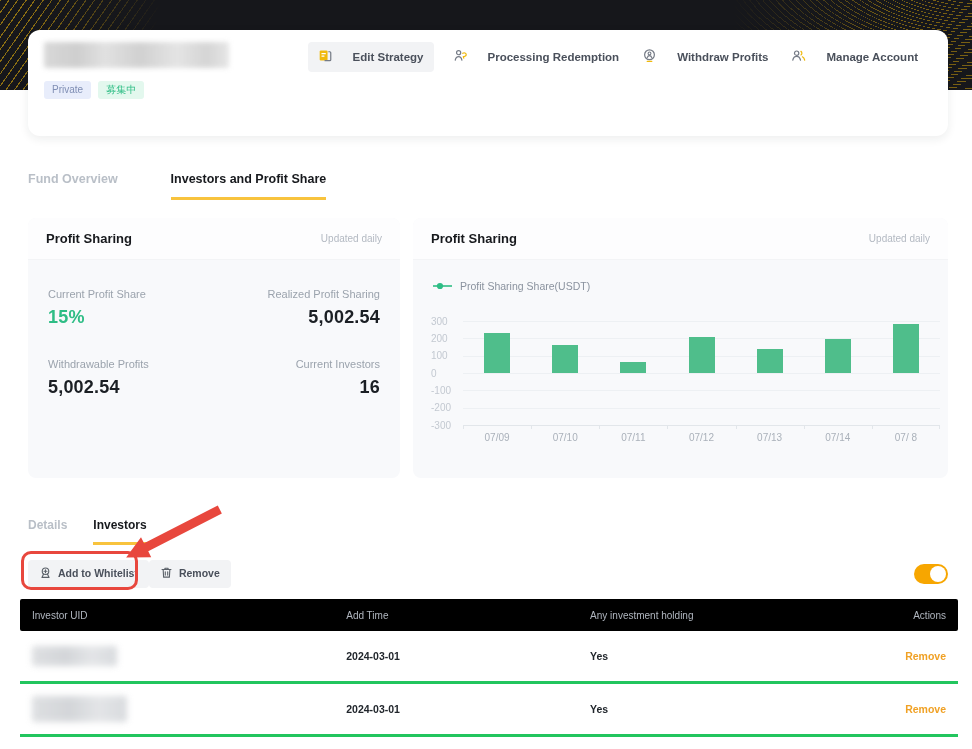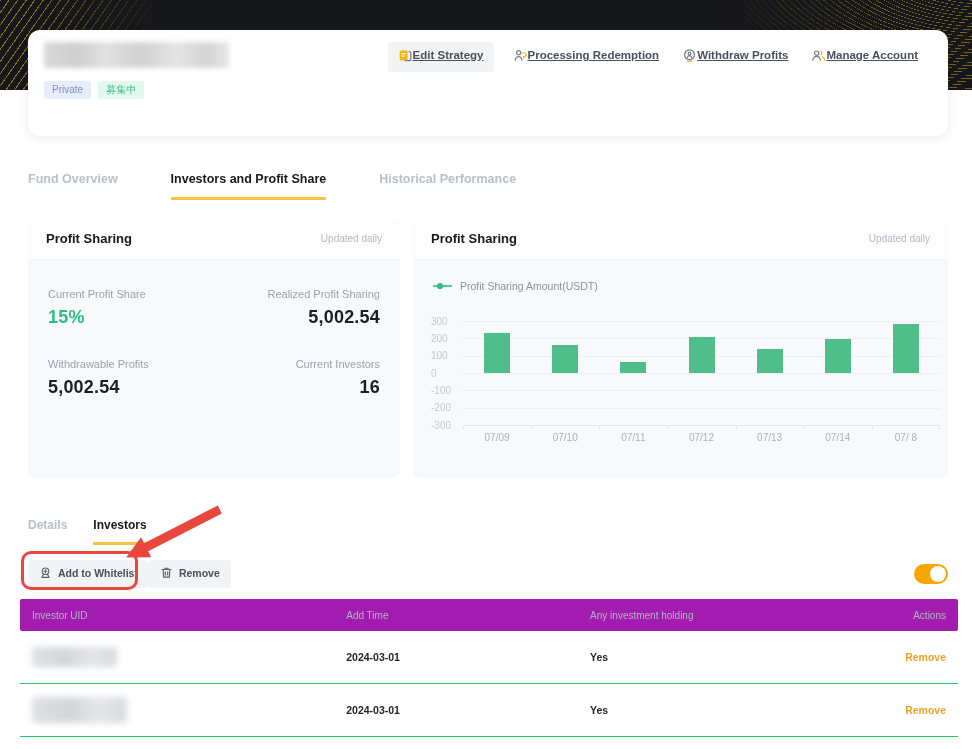--- a/index.html
+++ b/index.html
@@ -20,23 +20,23 @@
 
   
   .header-card { position:absolute; left:28px; top:30px; width:920px; height:106px;
     background:#fff; border-radius:12px; box-shadow:0 3px 10px rgba(30,35,41,.08);
     padding:10px 26px 12px 16px; }
   .hc-top { display:flex; align-items:flex-start; justify-content:space-between; }
   .name-blur { width:185px; height:26px; border-radius:2px; margin-top:2px;
     background:linear-gradient(90deg,#cfcfcf,#c3c3c3 18%,#dadada 33%,#c6c6c6 52%,#dedede 72%,#cbcbcb 88%,#e0e0e0);
     filter:blur(2.5px); opacity:.8; }
   .hc-actions { display:flex; align-items:center; gap:15px; margin-top:2px; }
-  .hdr-btn { display:flex; gap:0; border:none; background:transparent;
+  .hdr-btn { display:flex; align-items:center; gap:20px; border:none; background:transparent;
     font-family:inherit; font-size:11.5px; font-weight:700; color:#4a505b; cursor:pointer;
-    padding:6px 4px; line-height:14px; white-space:nowrap;text-decoration:underline; }
+    padding:6px 4px; line-height:14px; white-space:nowrap; }
   .hdr-btn.boxed { background:#f2f3f5; border-radius:4px; padding:6px 10px; }
   .badges { display:flex; gap:7px; margin-top:9px; }
   .badge { font-size:10px; line-height:12px; padding:3px 8px; border-radius:3px; font-weight:500; }
   .badge.private { background:#e8edfb; color:#7f8eb4; }
   .badge.recruit { background:#e3f8ee; color:#2ebd85; }
   .bio-row { margin-top:15px; font-size:10.5px; color:#7d8695; white-space:nowrap; overflow:hidden; }
   .view-more { color:#f0a125; font-weight:700; cursor:pointer; display:inline-flex; align-items:center; gap:3px; }
 
   
   .main-tabs { position:absolute; left:28px; top:172px; display:flex; gap:53px; }
@@ -87,23 +87,23 @@
     background:#fff; }
 
   
   .red-box { position:absolute; left:21px; top:551px; width:117px; height:39px;
     border:3.5px solid #e8473d; border-radius:10px; z-index:6; pointer-events:none; }
   .red-arrow { position:absolute; left:118px; top:504px; width:112px; height:62px; z-index:6;
     pointer-events:none; }
 
   
   .wl-table { position:absolute; left:20px; top:599px; width:938px; }
-  .t-head { display:flex; align-items:center; height:32px; background:#a21caf; border-radius:2px;
+  .t-head { display:flex; align-items:center; height:32px; background:#000000; border-radius:2px;
     font-size:10px; color:#b0b6bf; }
-  .t-row { display:flex; align-items:center; height:53px; border-bottom:1px solid #22c55e;
+  .t-row { display:flex; align-items:center; height:53px; border-bottom:3px solid #22c55e;
     font-size:10.5px; }
   .t-cell { padding:0 12px; }
   .col-uid { width:33.5%; }
   .col-time { width:26%; }
   .col-holding { width:30.5%; }
   .col-actions { flex:1; text-align:right; }
   .cell-strong { font-weight:700; color:#21262c; }
   .remove-link { color:#f0a125; font-weight:600; cursor:pointer; }
   .uid-blur { height:20px; width:85px; border-radius:2px;
     background:linear-gradient(90deg,#d6d8db,#c9ccd0 40%,#dddfe2 70%,#cfd2d6); filter:blur(3px); opacity:.8; }
@@ -160,21 +160,20 @@
     </div>
     <div class="badges">
       <span class="badge private">Private</span>
       <span class="badge recruit">募集中</span>
     </div>
   </div>
 
   <div class="main-tabs">
     <div class="main-tab">Fund Overview</div>
     <div class="main-tab active">Investors and Profit Share</div>
-    <div class="main-tab">Historical Performance</div>
   </div>
 
   <div class="card stats-card">
     <div class="card-head">
       <span class="card-title">Profit Sharing</span>
       <span class="card-updated">Updated daily</span>
     </div>
     <div class="stats-grid">
       <div class="stat">
         <span class="stat-label">Current Profit Share</span>
@@ -198,21 +197,21 @@
   <div class="card chart-card">
     <div class="card-head">
       <span class="card-title">Profit Sharing</span>
       <span class="card-updated">Updated daily</span>
     </div>
     <div class="legend">
       <svg width="20" height="8" viewBox="0 0 20 8">
           <line x1="0" y1="4" x2="19" y2="4" stroke="#2ebd85" stroke-width="1.6"></line>
           <circle cx="7" cy="4" r="3.1" fill="#2ebd85"></circle>
         </svg>
-      <span>Profit Sharing Amount(USDT)</span>
+      <span>Profit Sharing Share(USDT)</span>
     </div>
     <div class="chart-plot">
         <div class="gridline" style="top: 0px;"></div>
         <div class="ytick" style="top: -6.5px;">300</div>
         <div class="gridline" style="top: 17.3333px;"></div>
         <div class="ytick" style="top: 10.8333px;">200</div>
         <div class="gridline" style="top: 34.6667px;"></div>
         <div class="ytick" style="top: 28.1667px;">100</div>
         <div class="gridline" style="top: 52px;"></div>
         <div class="ytick" style="top: 45.5px;">0</div>

